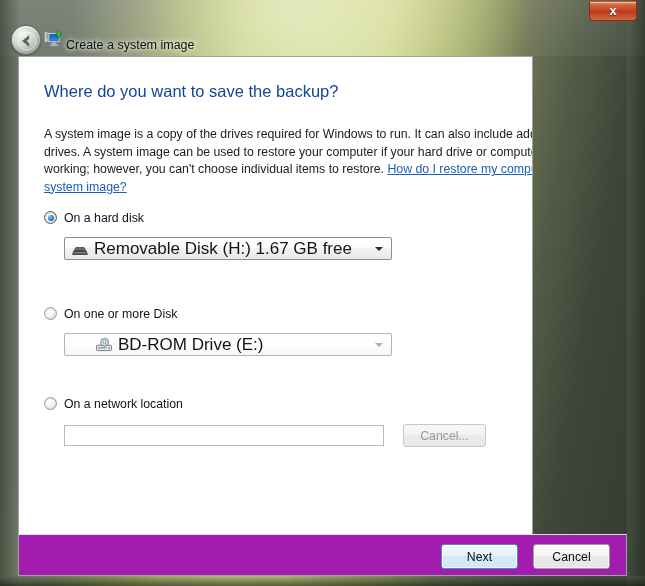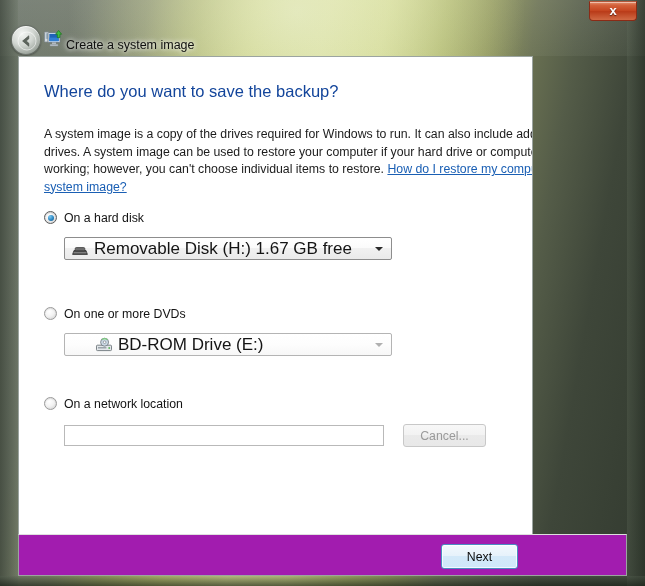--- a/index.html
+++ b/index.html
@@ -386,21 +386,21 @@
           </svg>
         </span>
         <span class="ctext">Removable Disk (H:)  1.67 GB free</span>
         <span class="arrow"></span>
       </div>
     </div>
 
     <div class="option-group" id="group-dvd">
       <div class="radio-row">
         <span class="radio off"></span>
-        <span class="radio-label">On one or more DVDs</span>
+        <span class="radio-label">On one or more Disk</span>
       </div>
       <div class="combo disabled">
         <span class="ico">
           <svg width="18" height="16" viewBox="0 0 18 16">
             <rect x="1.5" y="8.2" width="15" height="5.4" rx="0.9" fill="#e3e7ea" stroke="#6e767c" stroke-width="0.9"></rect>
             <rect x="3" y="10" width="8.4" height="1.5" fill="#9aa3aa"></rect>
             <circle cx="14.2" cy="11" r="0.9" fill="#59b35a"></circle>
             <circle cx="9.6" cy="5.2" r="4" fill="#c9d7e4" stroke="#6e767c" stroke-width="0.8"></circle>
             <circle cx="9.6" cy="5.2" r="1.3" fill="#ffffff" stroke="#6e767c" stroke-width="0.6"></circle>
             <path d="M7 2.8 A4 4 0 0 1 12.2 2.8" fill="none" stroke="#7fd07f" stroke-width="1.2"></path>
@@ -419,15 +419,16 @@
       <div id="network-row">
         <input id="network-input" type="text" placeholder="" style="">
         <button id="select-button">Cancel...</button>
       </div>
     </div>
 
   </div>
 
   <div id="footer">
     <button class="btn" id="next-button">Next</button>
+    <button class="btn" id="cancel-button">Cancel</button>
   </div>
 
 </div>
 
 </body></html>

